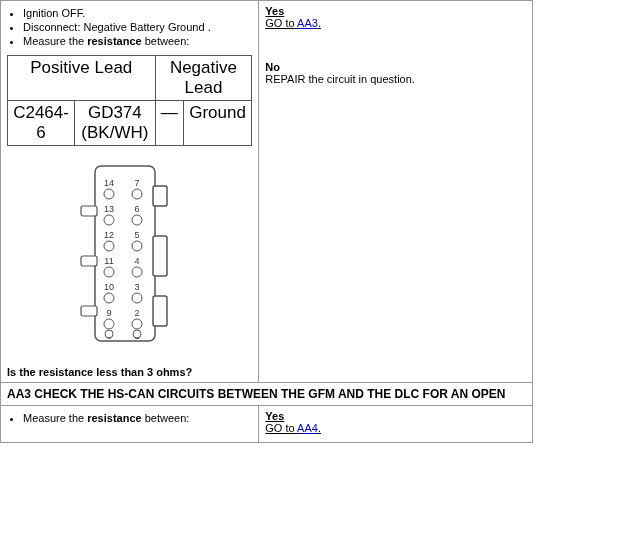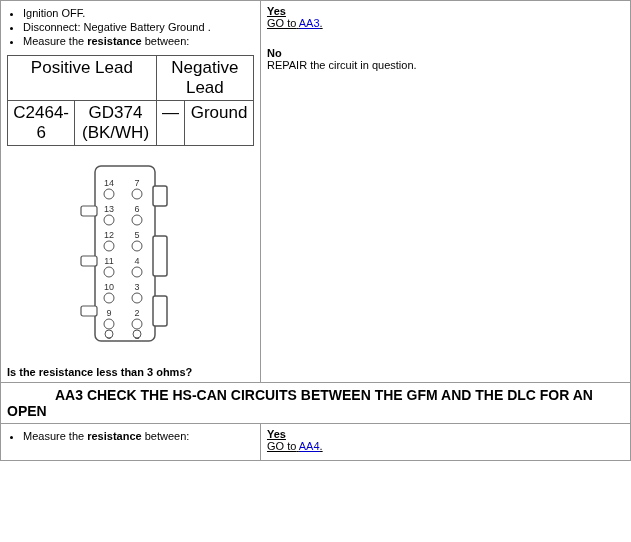--- a/index.html
+++ b/index.html
@@ -3,21 +3,21 @@
   <meta charset="utf-8">
   <style>
     * { box-sizing: border-box; margin: 0; padding: 0; }
     body {
       font-family: Arial, sans-serif;
       font-size: 11px;
       background: #fff;
       width: 631px;
     }
     .main-table {
-      width: 631px;
+      width: 533px;
       border-collapse: collapse;
     }
     .main-table td {
       border: 1px solid #999;
       vertical-align: top;
       padding: 4px 6px;
     }
     .left-col {
       width: 260px;
     }
@@ -48,25 +48,24 @@
       font-weight: bold;
     }
     .connector-area {
       display: flex;
       justify-content: center;
       margin: 10px 0;
     }
     
     .section-header {
       font-weight: bold;
-      font-size: 14px;
-      margin-left: 48px;
+      font-size: 12px;
     }
     .answer-yes { margin-bottom: 4px; text-decoration: underline; }
-    .answer-no { margin-top: 2px; }
+    .answer-no { margin-top: 16px; }
     .answer-label { font-weight: bold; }
   </style>
 </head>
 <body>
 
 <table class="main-table">
 
   <tbody>
       <tr>
     <td class="left-col">

